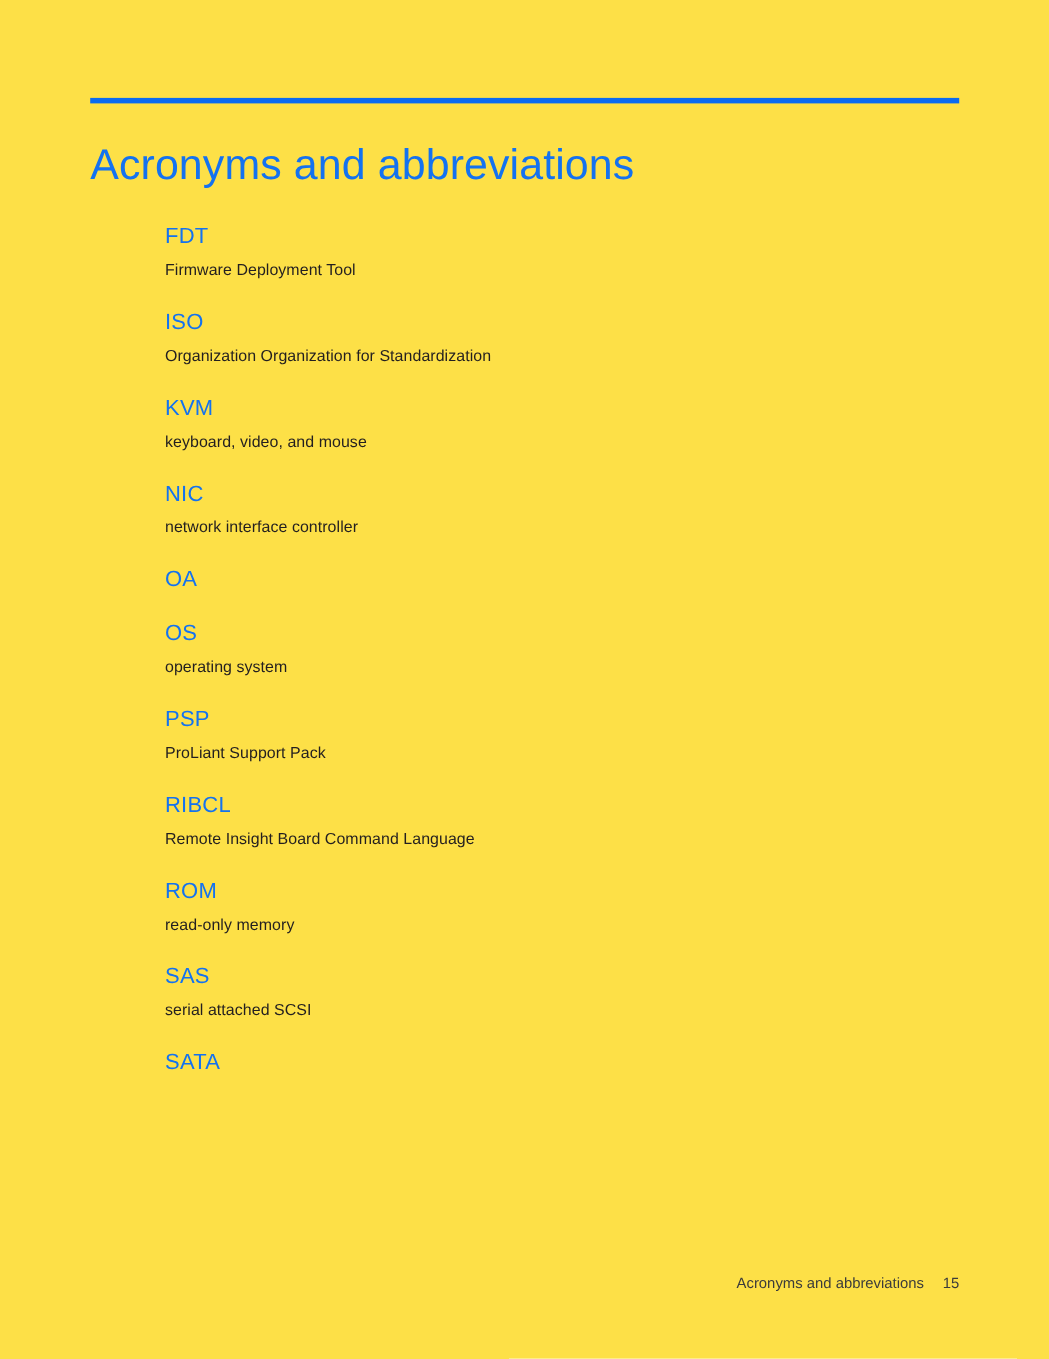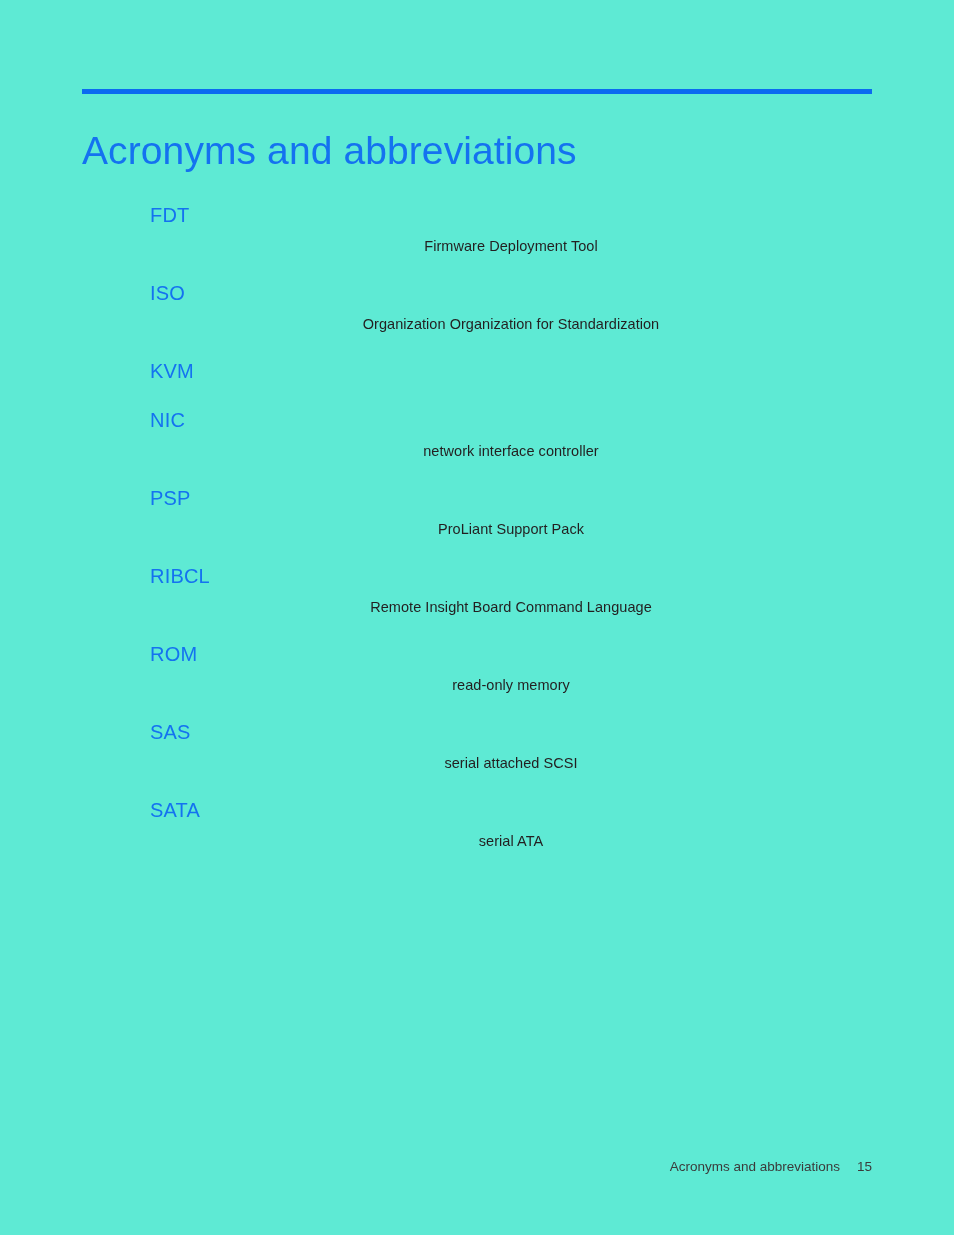--- a/index.html
+++ b/index.html
@@ -11,21 +11,21 @@
     width: 954px;
     height: 1235px;
     position: relative;
     font-family: "Liberation Sans", "DejaVu Sans", sans-serif;
     overflow: hidden;
   }
 
   .page {
     position: absolute;
     inset: 0;
-    background: #5eead4;
+    background: #fde047;
   }
 
   
   .header-rule {
     position: absolute;
     left: 82px;
     top: 89px;
     width: 790px;
     height: 5px;
     background: #0b6bf0;
@@ -67,21 +67,20 @@
     letter-spacing: 0.2px;
     margin-bottom: 9px;
   }
 
   .entry-definition {
     color: #231f20;
     font-size: 14.5px;
     line-height: 20px;
     font-weight: 400;
     letter-spacing: 0.05px;
-    text-align: center;
   }
 
   
   .footer {
     position: absolute;
     left: 82px;
     top: 1157px;
     width: 790px;
     text-align: right;
     color: #3b3b3b;
@@ -110,46 +109,51 @@
       <div class="entry">
         <div class="entry-term">FDT</div>
         <div class="entry-definition">Firmware Deployment Tool</div>
       </div>
       <div class="entry">
         <div class="entry-term">ISO</div>
         <div class="entry-definition">Organization Organization for Standardization</div>
       </div>
       <div class="entry">
         <div class="entry-term">KVM</div>
+        <div class="entry-definition">keyboard, video, and mouse</div>
       </div>
       <div class="entry">
         <div class="entry-term">NIC</div>
         <div class="entry-definition">network interface controller</div>
       </div>
       <div class="entry">
+        <div class="entry-term">OA</div>
+      </div>
+      <div class="entry">
+        <div class="entry-term">OS</div>
+        <div class="entry-definition">operating system</div>
       </div>
       <div class="entry">
         <div class="entry-term">PSP</div>
         <div class="entry-definition">ProLiant Support Pack</div>
       </div>
       <div class="entry">
         <div class="entry-term">RIBCL</div>
         <div class="entry-definition">Remote Insight Board Command Language</div>
       </div>
       <div class="entry">
         <div class="entry-term">ROM</div>
         <div class="entry-definition">read-only memory</div>
       </div>
       <div class="entry">
         <div class="entry-term">SAS</div>
         <div class="entry-definition">serial attached SCSI</div>
       </div>
       <div class="entry">
         <div class="entry-term">SATA</div>
-        <div class="entry-definition">serial ATA</div>
       </div>
     </div>
 
   <div class="footer">
     <span class="footer-label">Acronyms and abbreviations</span><span class="footer-page">15</span>
   </div>
 
 </div>
 
 </body></html>

